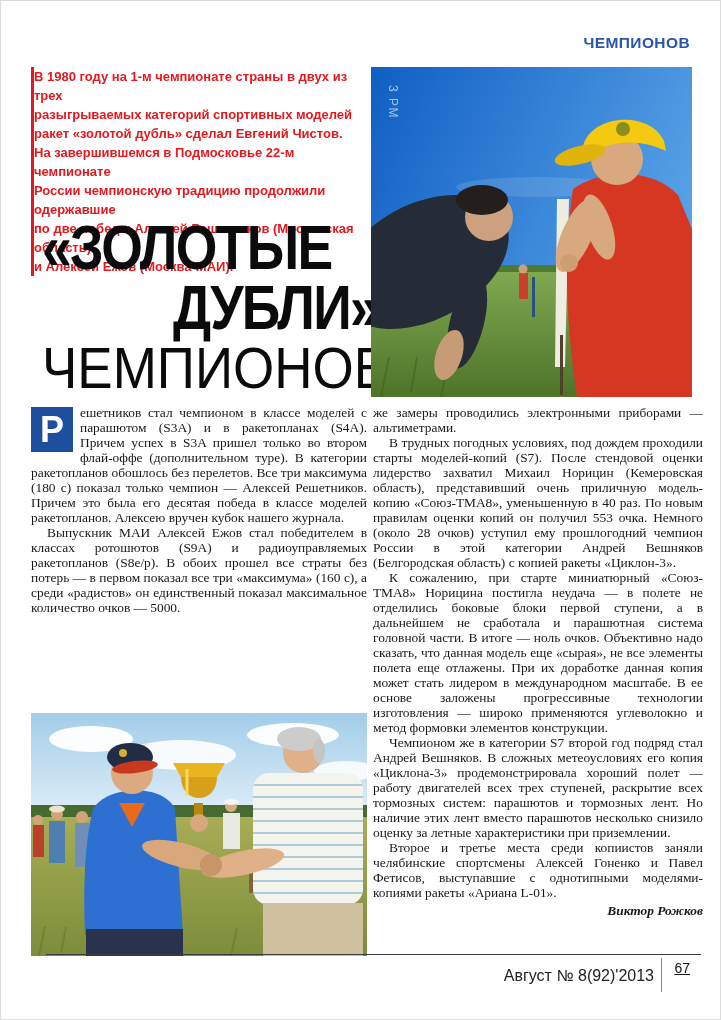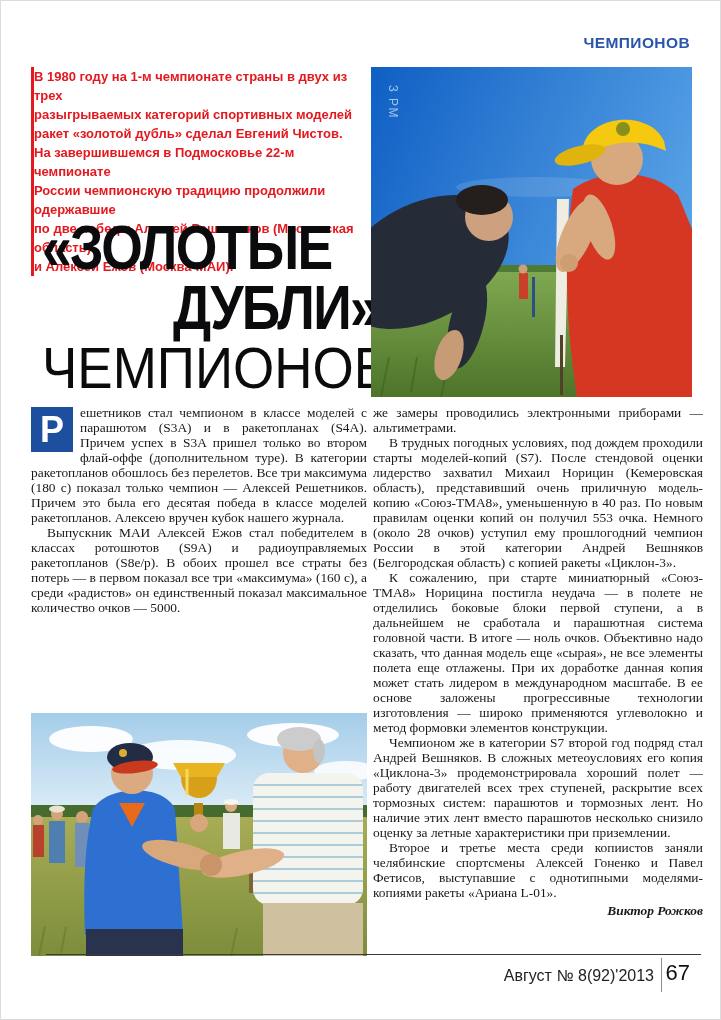--- a/index.html
+++ b/index.html
@@ -39,21 +39,21 @@
         background:#1d4f9e;color:#fff;font-family:"Liberation Sans",sans-serif;
         font-weight:700;font-size:36px;line-height:45px;text-align:center;}
   .author{margin-top:3px !important;text-align:right;font-weight:700;font-style:italic;}
   .end-logo{display:inline-block;vertical-align:-2px;margin-left:8px;}
   
   .footer-rule{position:absolute;left:45px;top:953px;width:655px;height:1px;background:#3c3c3c;}
   .footer-issue{position:absolute;top:966px;right:66px;
         font-family:"Liberation Sans",sans-serif;font-size:16px;color:#222;}
   .footer-div{position:absolute;top:957px;right:58px;width:1px;height:34px;background:#8a8a8a;}
   .footer-page{position:absolute;top:959px;right:30px;
-        font-family:"Liberation Sans",sans-serif;font-size:22px;color:#111;}
+        font-family:"Liberation Sans",sans-serif;font-size:14px;color:#111;text-decoration:underline;}
 </style>
 </head>
 <body>
 
 <div class="page">
 
   <div class="section-label">ЧЕМПИОНОВ</div>
 
   <div class="lead">В 1980 году на 1-м чемпионате страны в двух из трех
 разыгрываемых категорий спортивных моделей

